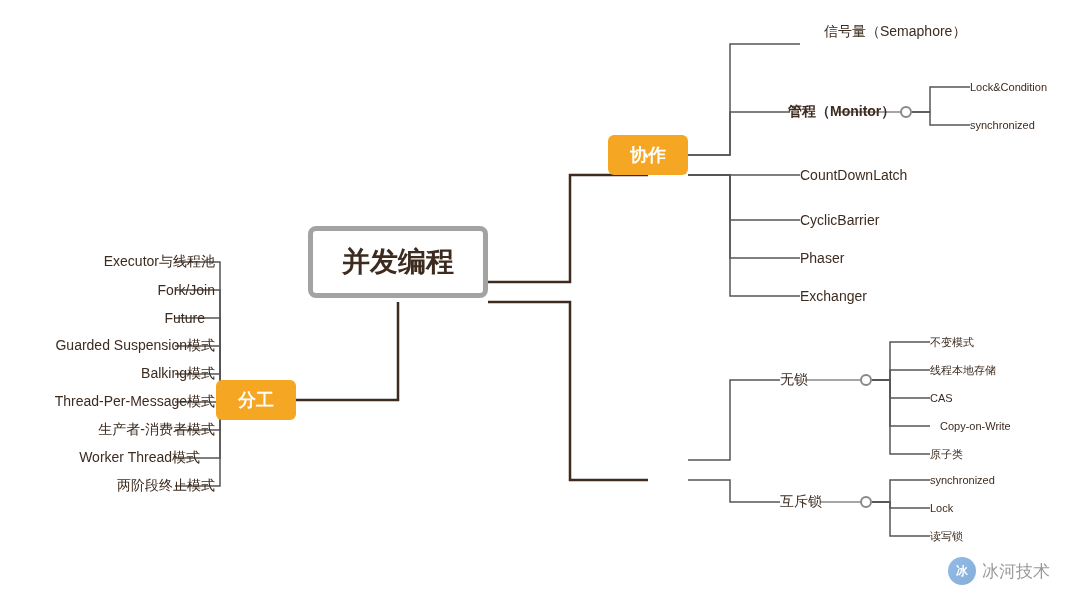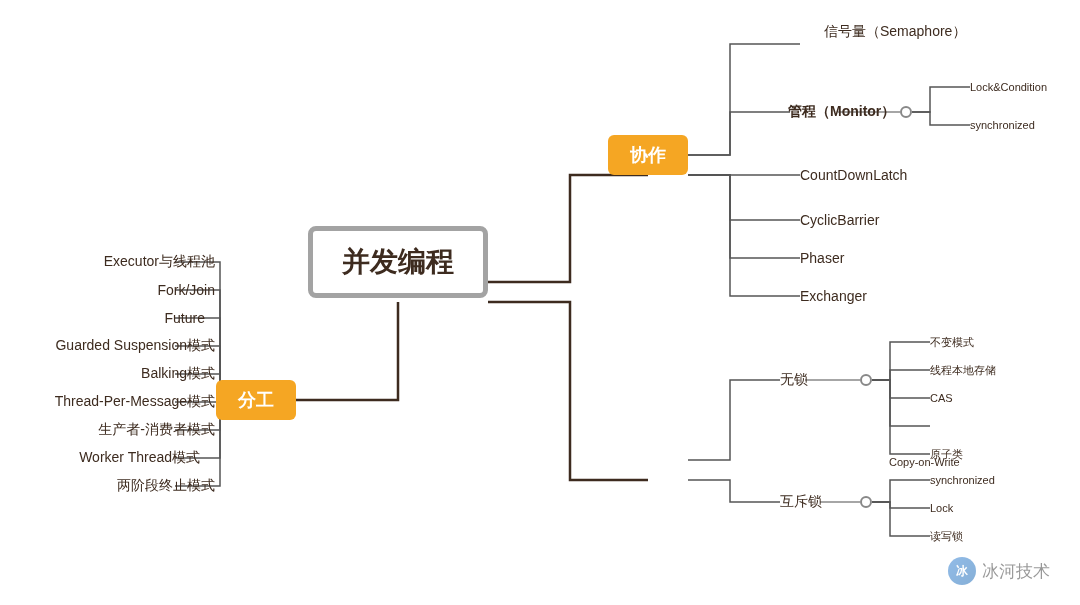--- a/index.html
+++ b/index.html
@@ -243,21 +243,21 @@
 
   <div class="node node-sub" style="left: 930px; top: 342px; transform: translateY(-50%);">
     <span>不变模式</span>
   </div>
   <div class="node node-sub" style="left: 930px; top: 370px; transform: translateY(-50%);">
     <span>线程本地存储</span>
   </div>
   <div class="node node-sub" style="left: 930px; top: 398px; transform: translateY(-50%); text-align: right;">
     <span>CAS</span>
   </div>
-  <div class="node node-sub" style="left: 889px; top: 426px; transform: translateY(-50%); margin-top: 36px;">
+  <div class="node node-sub" style="left: 940px; top: 426px; transform: translateY(-50%);">
     <span>Copy-on-Write</span>
   </div>
   <div class="node node-sub" style="left: 930px; top: 454px; transform: translateY(-50%);">
     <span>原子类</span>
   </div>
 
   <div class="node node-sub" style="left: 930px; top: 480px; transform: translateY(-50%);">
     <span>synchronized</span>
   </div>
   <div class="node node-sub" style="left: 930px; top: 508px; transform: translateY(-50%);">

